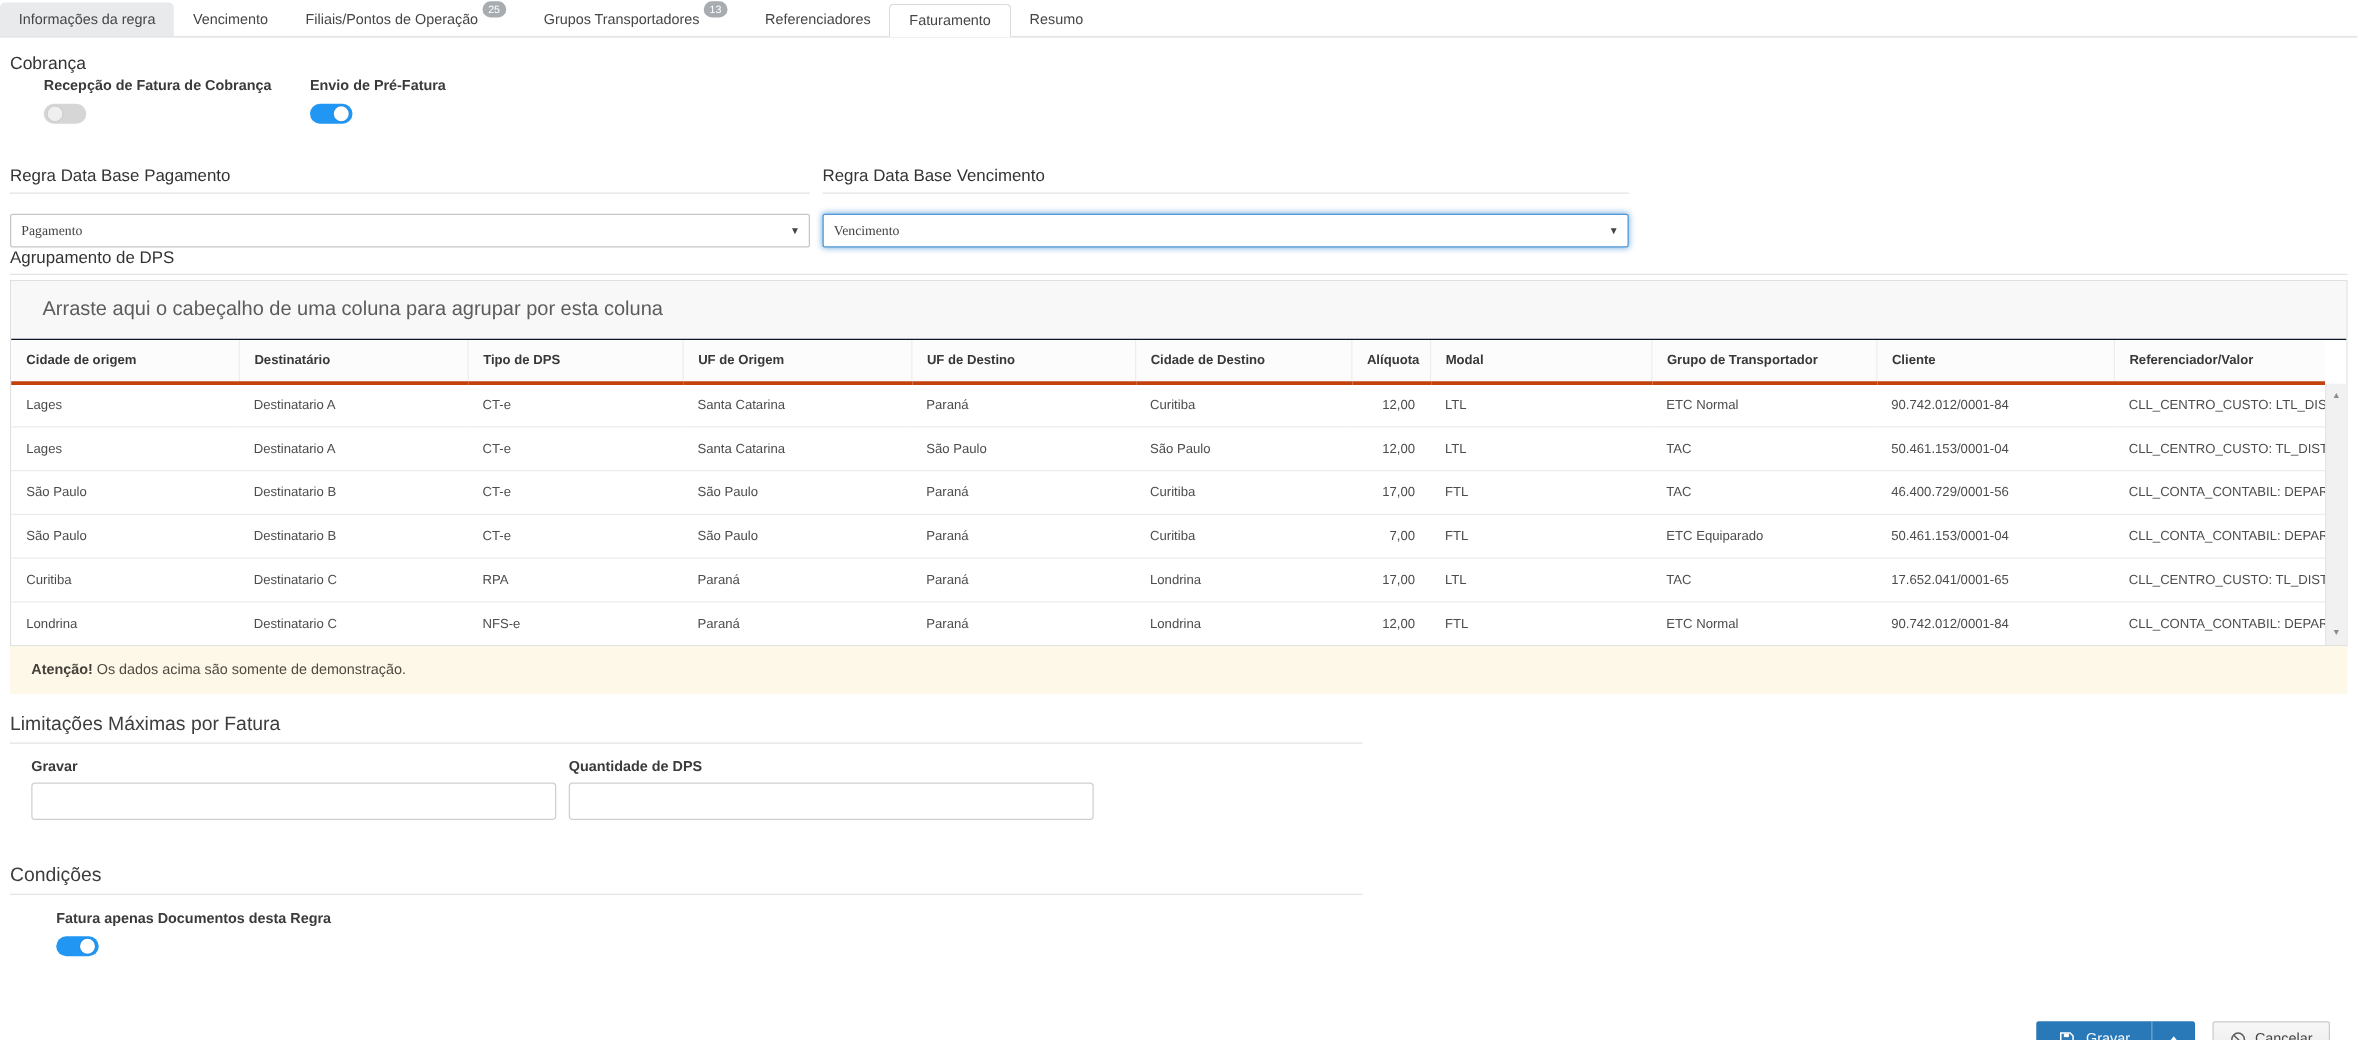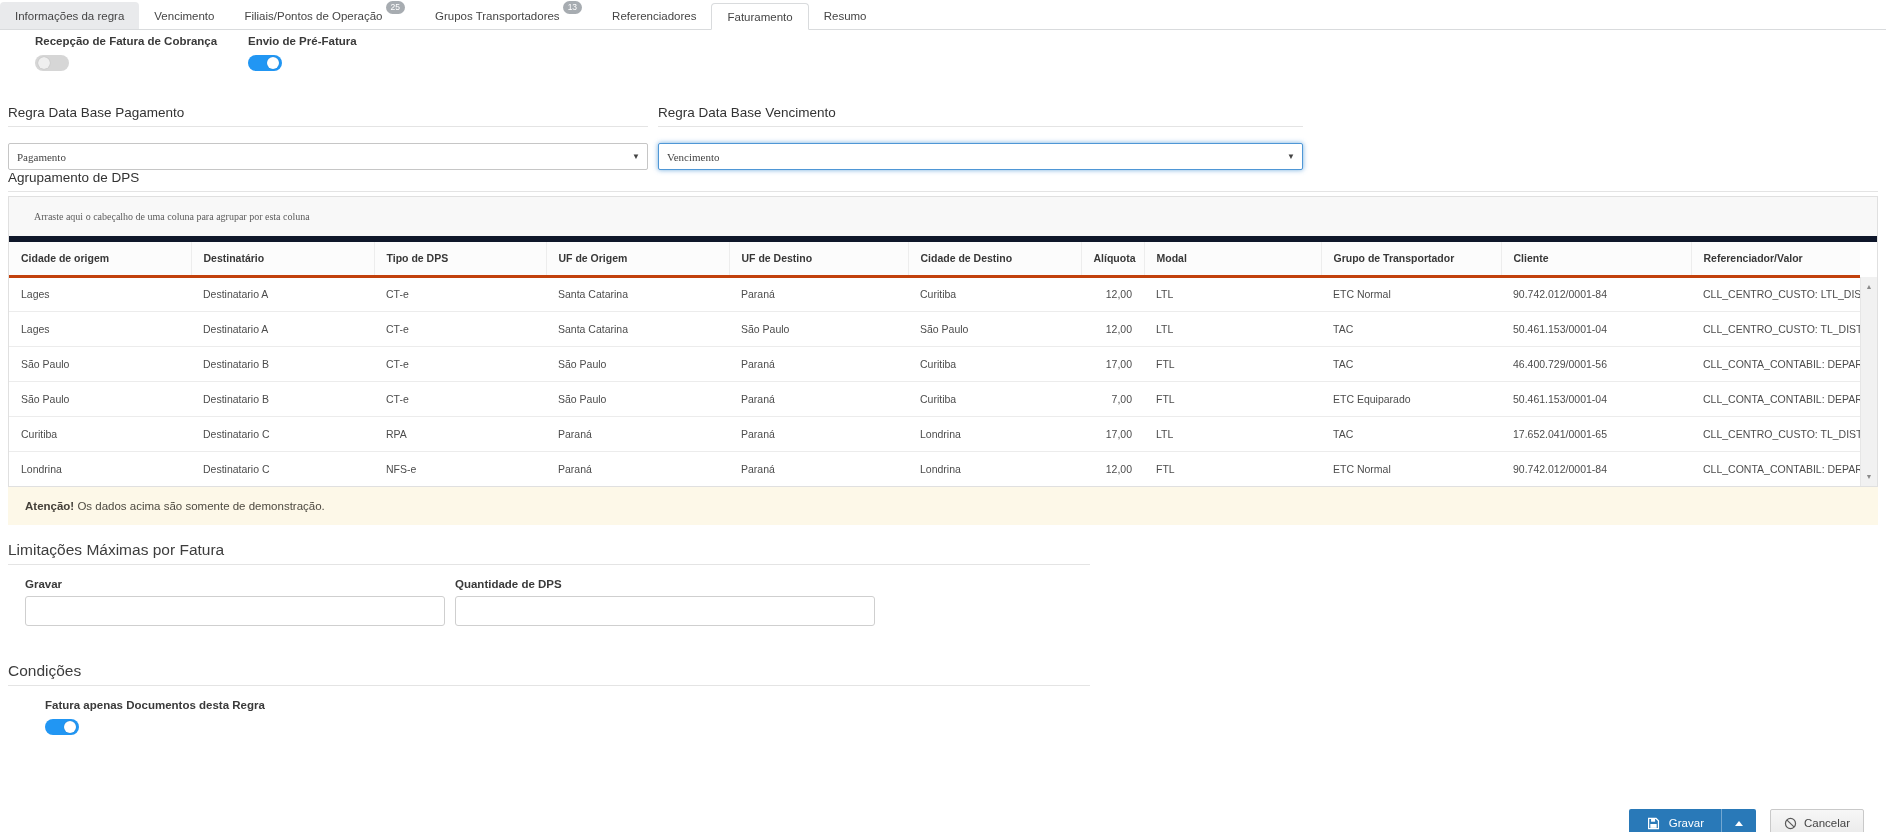--- a/index.html
+++ b/index.html
@@ -41,21 +41,21 @@
   .select-col{width:640px;}
   .select-col.right{width:645px;}
   .select-wrap{position:relative;margin-top:16px;}
   .select-wrap select{appearance:none;-webkit-appearance:none;width:100%;height:27px;border:1px solid #c6c6c6;border-radius:2px;background:#fff;font-family:Liberation Serif, serif;font-size:11px;color:#444;padding:0 22px 0 8px;}
   .select-wrap.focused select{border:1px solid var(--focus-blue);box-shadow:0 0 5px rgba(79,151,214,.8);}
   .sel-arrow{position:absolute;right:8px;top:9px;font-size:8px;color:#444;pointer-events:none;}
 
   
   .grid-section-heading{}
   .grid{border:1px solid #e0e0e0;margin-top:4px;}
-  .group-bar{background:#f8f8f8;border-bottom:6px solid #0f172a;padding:14px 0 14px 25px;font-size:10px;color:#5c5c5c;font-family:Liberation Serif, serif;}
+  .group-bar{background:#f8f8f8;border-bottom:1px solid #0f172a;padding:14px 0 14px 25px;font-size:16px;color:#5c5c5c;}
   .grid-scroll{position:relative;padding-right:17px;background:#fff;}
   table.dps{width:100%;border-collapse:collapse;table-layout:fixed;}
   table.dps th{height:34px;padding:0 12px;text-align:left;font-size:10.5px;font-weight:700;color:#383838;background:#fcfcfc;border-bottom:3px solid #c2410c;border-left:1px solid #ededed;overflow:hidden;white-space:nowrap;cursor:pointer;}
   table.dps th:first-child{border-left:none;}
   table.dps td{height:35px;padding:0 12px;font-size:10.5px;color:#4c4c4c;border-top:1px solid #ececec;overflow:hidden;white-space:nowrap;}
   table.dps tr:first-child td{border-top:none;}
   table.dps th.num,table.dps td.num{text-align:right;}
   table.dps th.num{text-align:left;}
   .vscroll{position:absolute;top:35px;bottom:0;right:0;width:17px;background:#f1f1f1;border-left:1px solid #e6e6e6;}
   .vscroll .arr{position:absolute;left:0;width:100%;text-align:center;font-size:7px;color:#8a8a8a;cursor:pointer;}
@@ -111,20 +111,21 @@
       <div class="tab active">
         <span>Faturamento</span>
       </div>
       <div class="tab">
         <span>Resumo</span>
       </div>
     </div>
 
   <div class="content">
 
+    <div class="section-heading">Cobrança</div>
     <div class="toggle-row">
         <div class="toggle-group">
           <div class="ctl-label">Recepção de Fatura de Cobrança</div>
           <div class="switch">
             <span class="knob"></span>
           </div>
         </div>
         <div class="toggle-group">
           <div class="ctl-label">Envio de Pré-Fatura</div>
           <div class="switch on">

